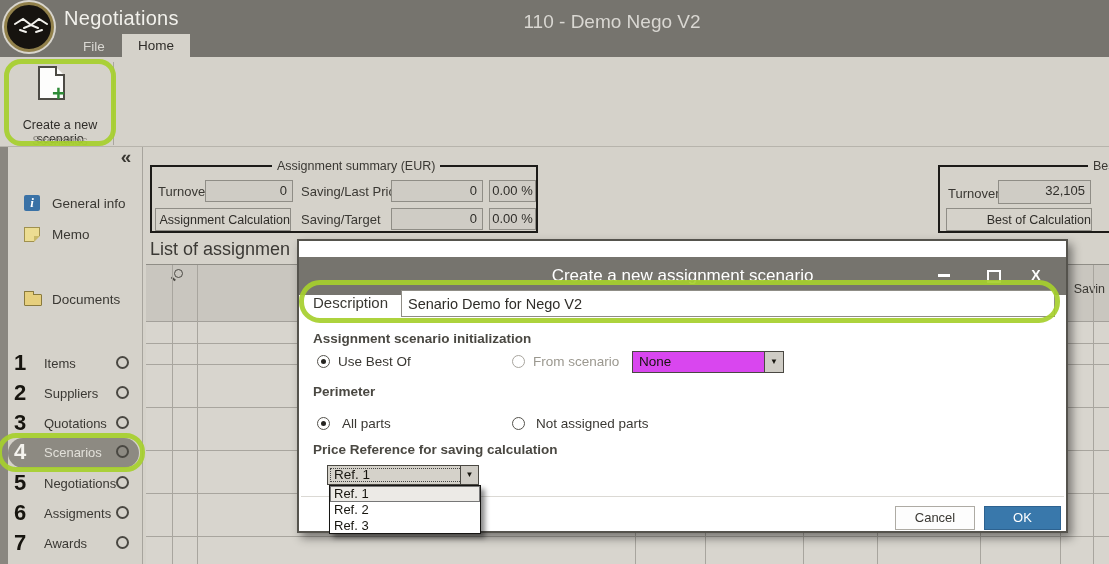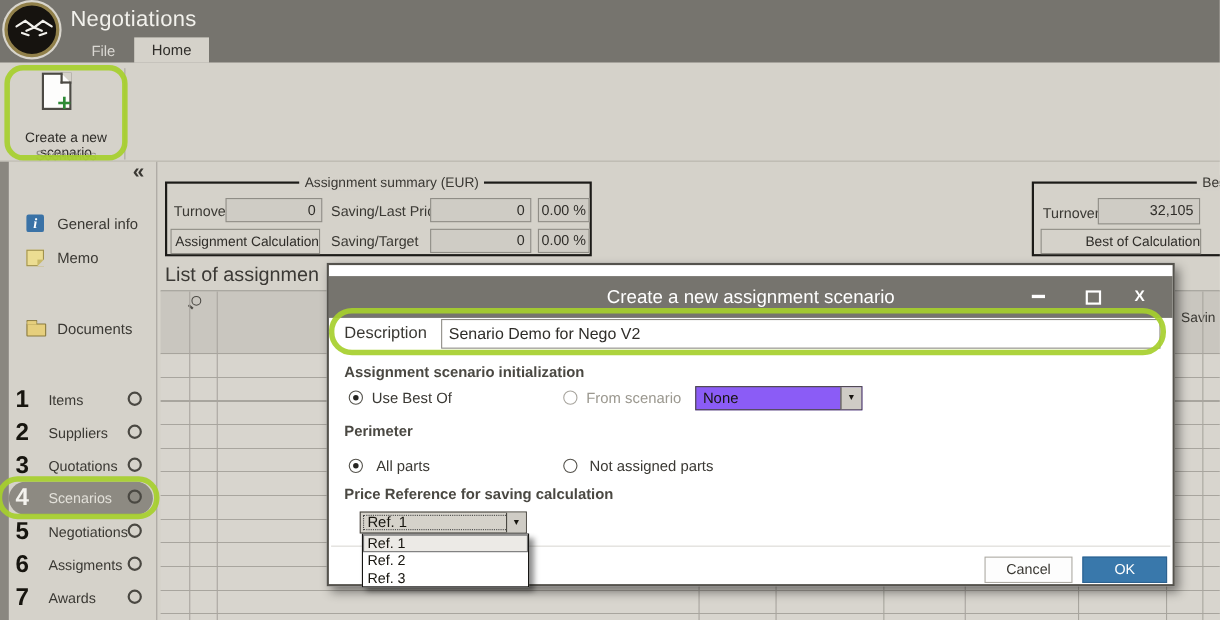--- a/index.html
+++ b/index.html
@@ -84,38 +84,38 @@
   .grid-rows { position:absolute; left:0; top:57px; width:963px; height:243px; background:#d8d5ce;
        background-image:repeating-linear-gradient(to bottom, transparent 0px, transparent 20.5px, #a8a59e 20.5px, #a8a59e 21.5px); }
   .vline { position:absolute; top:0; width:1px; height:300px; background:#a8a59e; }
   .mag { position:absolute; width:9px; height:9px; border:1.5px solid #4c4a45; border-radius:50%; }
   .mag::after { content:""; position:absolute; left:-4px; top:8px; width:5px; height:1.5px; background:#4c4a45; transform:rotate(40deg); }
   .right-col-header { position:absolute; right:4px; top:17px; font-size:12.5px; color:#3a3833; }
 
   
   .dialog { left:297px; top:239px; width:771px; height:294px; background:#fff; border:2px solid #55534d;
             box-shadow:4px 5px 9px rgba(0,0,0,.45); z-index:20; }
-  .dlg-titlebar { position:absolute; left:0; top:10px; width:767px; height:38px; background:#76746e; }
+  .dlg-titlebar { position:absolute; left:0; top:16px; width:767px; height:38px; background:#76746e; }
   .dlg-title { position:absolute; left:0; right:0; top:9px; text-align:center; font-size:17px; color:#fff; }
   .winbtn { position:absolute; top:8px; width:28px; height:20px; text-align:center; cursor:default; }
   .wb-min::after { content:""; position:absolute; left:8px; top:9px; width:12px; height:3px; background:#fff; }
   .wb-max::after { content:""; position:absolute; left:9px; top:5px; width:10px; height:9px; border:2px solid #fff; }
   .wb-close { font-size:14px; font-weight:700; color:#fff; line-height:20px; }
 
   .dlg-desc-label { position:absolute; left:14px; top:53px; font-size:15px; color:#3a3833; }
   .dlg-desc-input { position:absolute; left:102px; top:49px; width:654px; height:27px; border:1px solid #8f8d86;
             font-family:"Liberation Sans", sans-serif; font-size:14.5px; color:#2f2d29; padding:0 6px; background:#fff; }
   .sec-label { position:absolute; left:14px; font-size:13.5px; font-weight:700; color:#4a4842; white-space:nowrap; }
   .radio { position:absolute; width:13px; height:13px; border:1px solid #55534d; border-radius:50%; background:#fff; }
   .radio.checked::after { content:""; position:absolute; left:3px; top:3px; width:5px; height:5px; background:#262522; border-radius:50%; }
   .radio.disabled { border-color:#a8a59e; }
   .rlabel { position:absolute; font-size:13.5px; color:#3a3833; white-space:nowrap; }
   .rlabel.disabled { color:#9b988f; }
 
-  .combo { position:absolute; border:1px solid #4a4842; background:#8b5cf6; font-size:13.5px; }
+  .combo { position:absolute; border:1px solid #4a4842; background:#d946ef; font-size:13.5px; }
   .combo .cval { position:absolute; left:6px; top:2px; color:#17150f; white-space:nowrap; }
   .combo .carrow { position:absolute; right:0; top:0; bottom:0; width:19px; background:#cfccc5;
                    border-left:1px solid #4a4842; text-align:center; font-size:8px; color:#17150f; line-height:20px; }
   .combo-ref { background:#d5d2ca; outline:1px dotted #444; outline-offset:-4px; }
 
   .droplist { position:absolute; left:30px; top:244px; width:152px; height:49px; background:#fff;
               border:1px solid #161513; box-shadow:4px 4px 5px rgba(0,0,0,.45); z-index:30; }
   .dropitem { position:relative; height:16px; font-size:13px; padding:0 4px; color:#17150f; line-height:16px; }
   .dropitem.sel { background:#eceae6; outline:1px solid #777; outline-offset:-1px; }
 
@@ -134,20 +134,21 @@
   <div class="abs logo">
     <svg width="38" height="26" viewBox="0 0 38 26">
       <g stroke="#f2f1ec" stroke-width="2" fill="none" stroke-linecap="round">
         <path d="M3 10 L11 5 L19 11 L27 5 L35 10"></path>
         <path d="M12 14 L19 11 L26 14"></path>
         <path d="M8 16 L14 18 M30 16 L24 18"></path>
       </g>
     </svg>
   </div>
   <div class="abs app-title">Negotiations</div>
+  <div class="abs doc-title">110 - Demo Nego V2</div>
   <div class="abs tab-file">File</div>
   <div class="abs tab-home">Home</div>
 
   <div class="abs ribbon"></div>
   <div class="abs create-btn"></div>
   <div class="abs doc-icon">
     <div class="abs doc-fold"></div>
     <div class="abs doc-fold2" style="position:absolute;"></div>
   </div>
   <div class="abs doc-plus">+</div>

